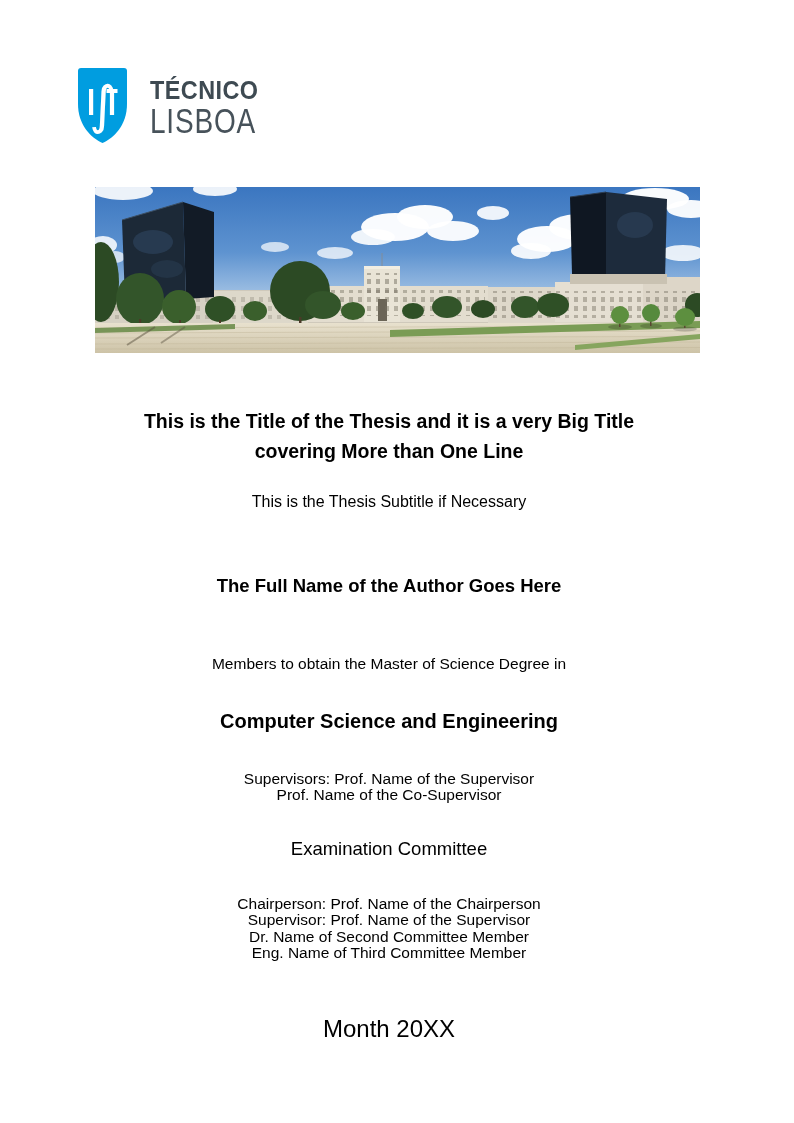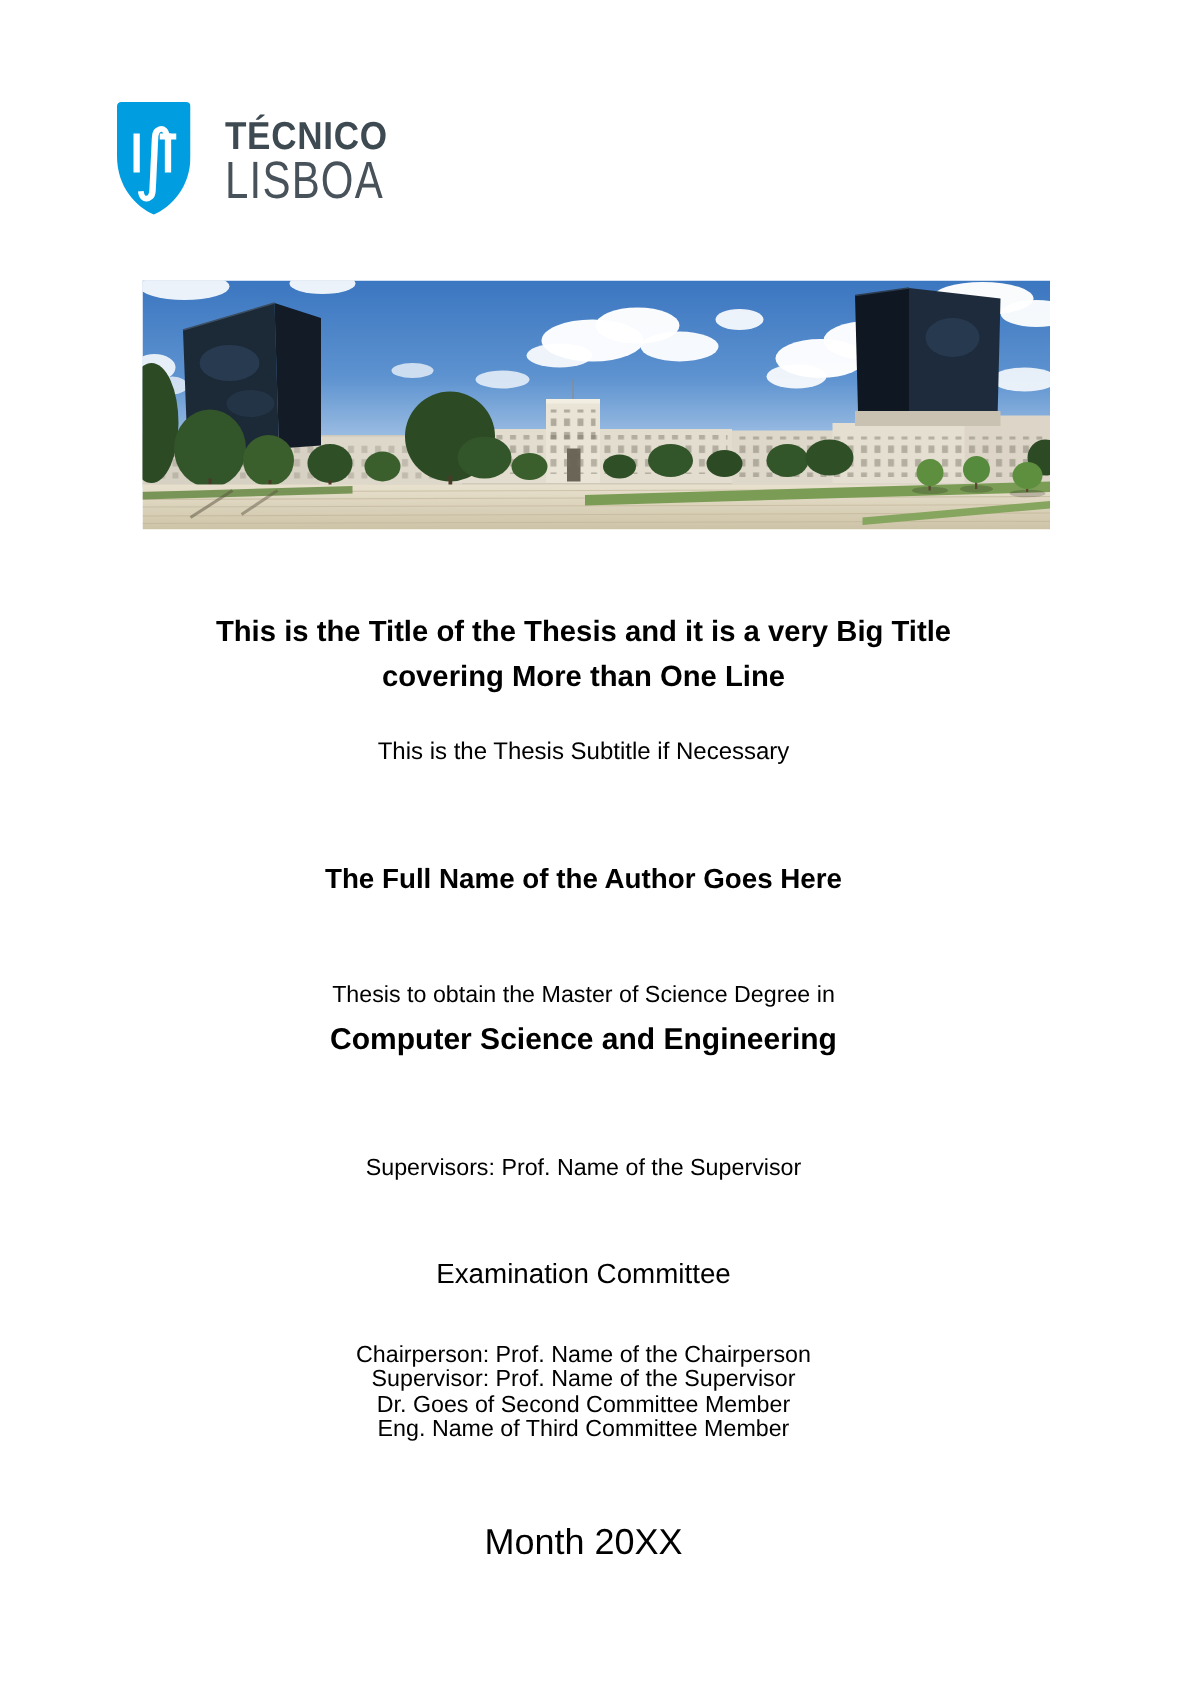--- a/index.html
+++ b/index.html
@@ -23,21 +23,21 @@
   }
 
   
   .photo { position:absolute; left:95px; top:187px; }
 
   
   .thesis-title   { top:406px; font-size:19.5px; font-weight:bold; line-height:30px; }
   .thesis-subtitle{ top:492px; font-size:16px;   line-height:20px; }
   .author-name    { top:574px; font-size:18.5px; font-weight:bold; line-height:24px; }
   .degree-intro   { top:654px; font-size:15.5px; line-height:20px; }
-  .degree-name    { top:680px; font-size:20px;   font-weight:bold; line-height:26px; }
+  .degree-name    { top:708px; font-size:20px;   font-weight:bold; line-height:26px; }
   .supervisors    { top:771px; font-size:15.5px; line-height:16.2px; }
   .exam-heading   { top:837px; font-size:18.5px; font-weight:normal; line-height:24px; }
   .committee      { top:896px; font-size:15.5px; line-height:16.3px; }
   .cover-date     { top:1017px; font-size:24px; font-weight:normal; line-height:24px; }
 </style>
 </head>
 <body>
 
 <div class="page">
 
@@ -180,32 +180,33 @@
 
   <div class="center-text thesis-title">
     <div>This is the Title of the Thesis and it is a very Big Title</div>
     <div>covering More than One Line</div>
   </div>
 
   <div class="center-text thesis-subtitle">This is the Thesis Subtitle if Necessary</div>
 
   <div class="center-text author-name">The Full Name of the Author Goes Here</div>
 
-  <div class="center-text degree-intro">Thesis to obtain the Master of Science Degree in</div>
+  <div class="center-text degree-intro">Members to obtain the Master of Science Degree in</div>
 
   <div class="center-text degree-name">Computer Science and Engineering</div>
 
   <div class="center-text supervisors">
     <div>Supervisors: Prof. Name of the Supervisor</div>
+    <div>Prof. Name of the Co-Supervisor</div>
   </div>
 
   <div class="center-text exam-heading">Examination Committee</div>
 
   <div class="center-text committee">
     <div>Chairperson: Prof. Name of the Chairperson</div>
     <div>Supervisor: Prof. Name of the Supervisor</div>
-    <div>Dr. Goes of Second Committee Member</div>
+    <div>Dr. Name of Second Committee Member</div>
     <div>Eng. Name of Third Committee Member</div>
   </div>
 
   <div class="center-text cover-date">Month 20XX</div>
 
 </div>
 
 </body></html>

